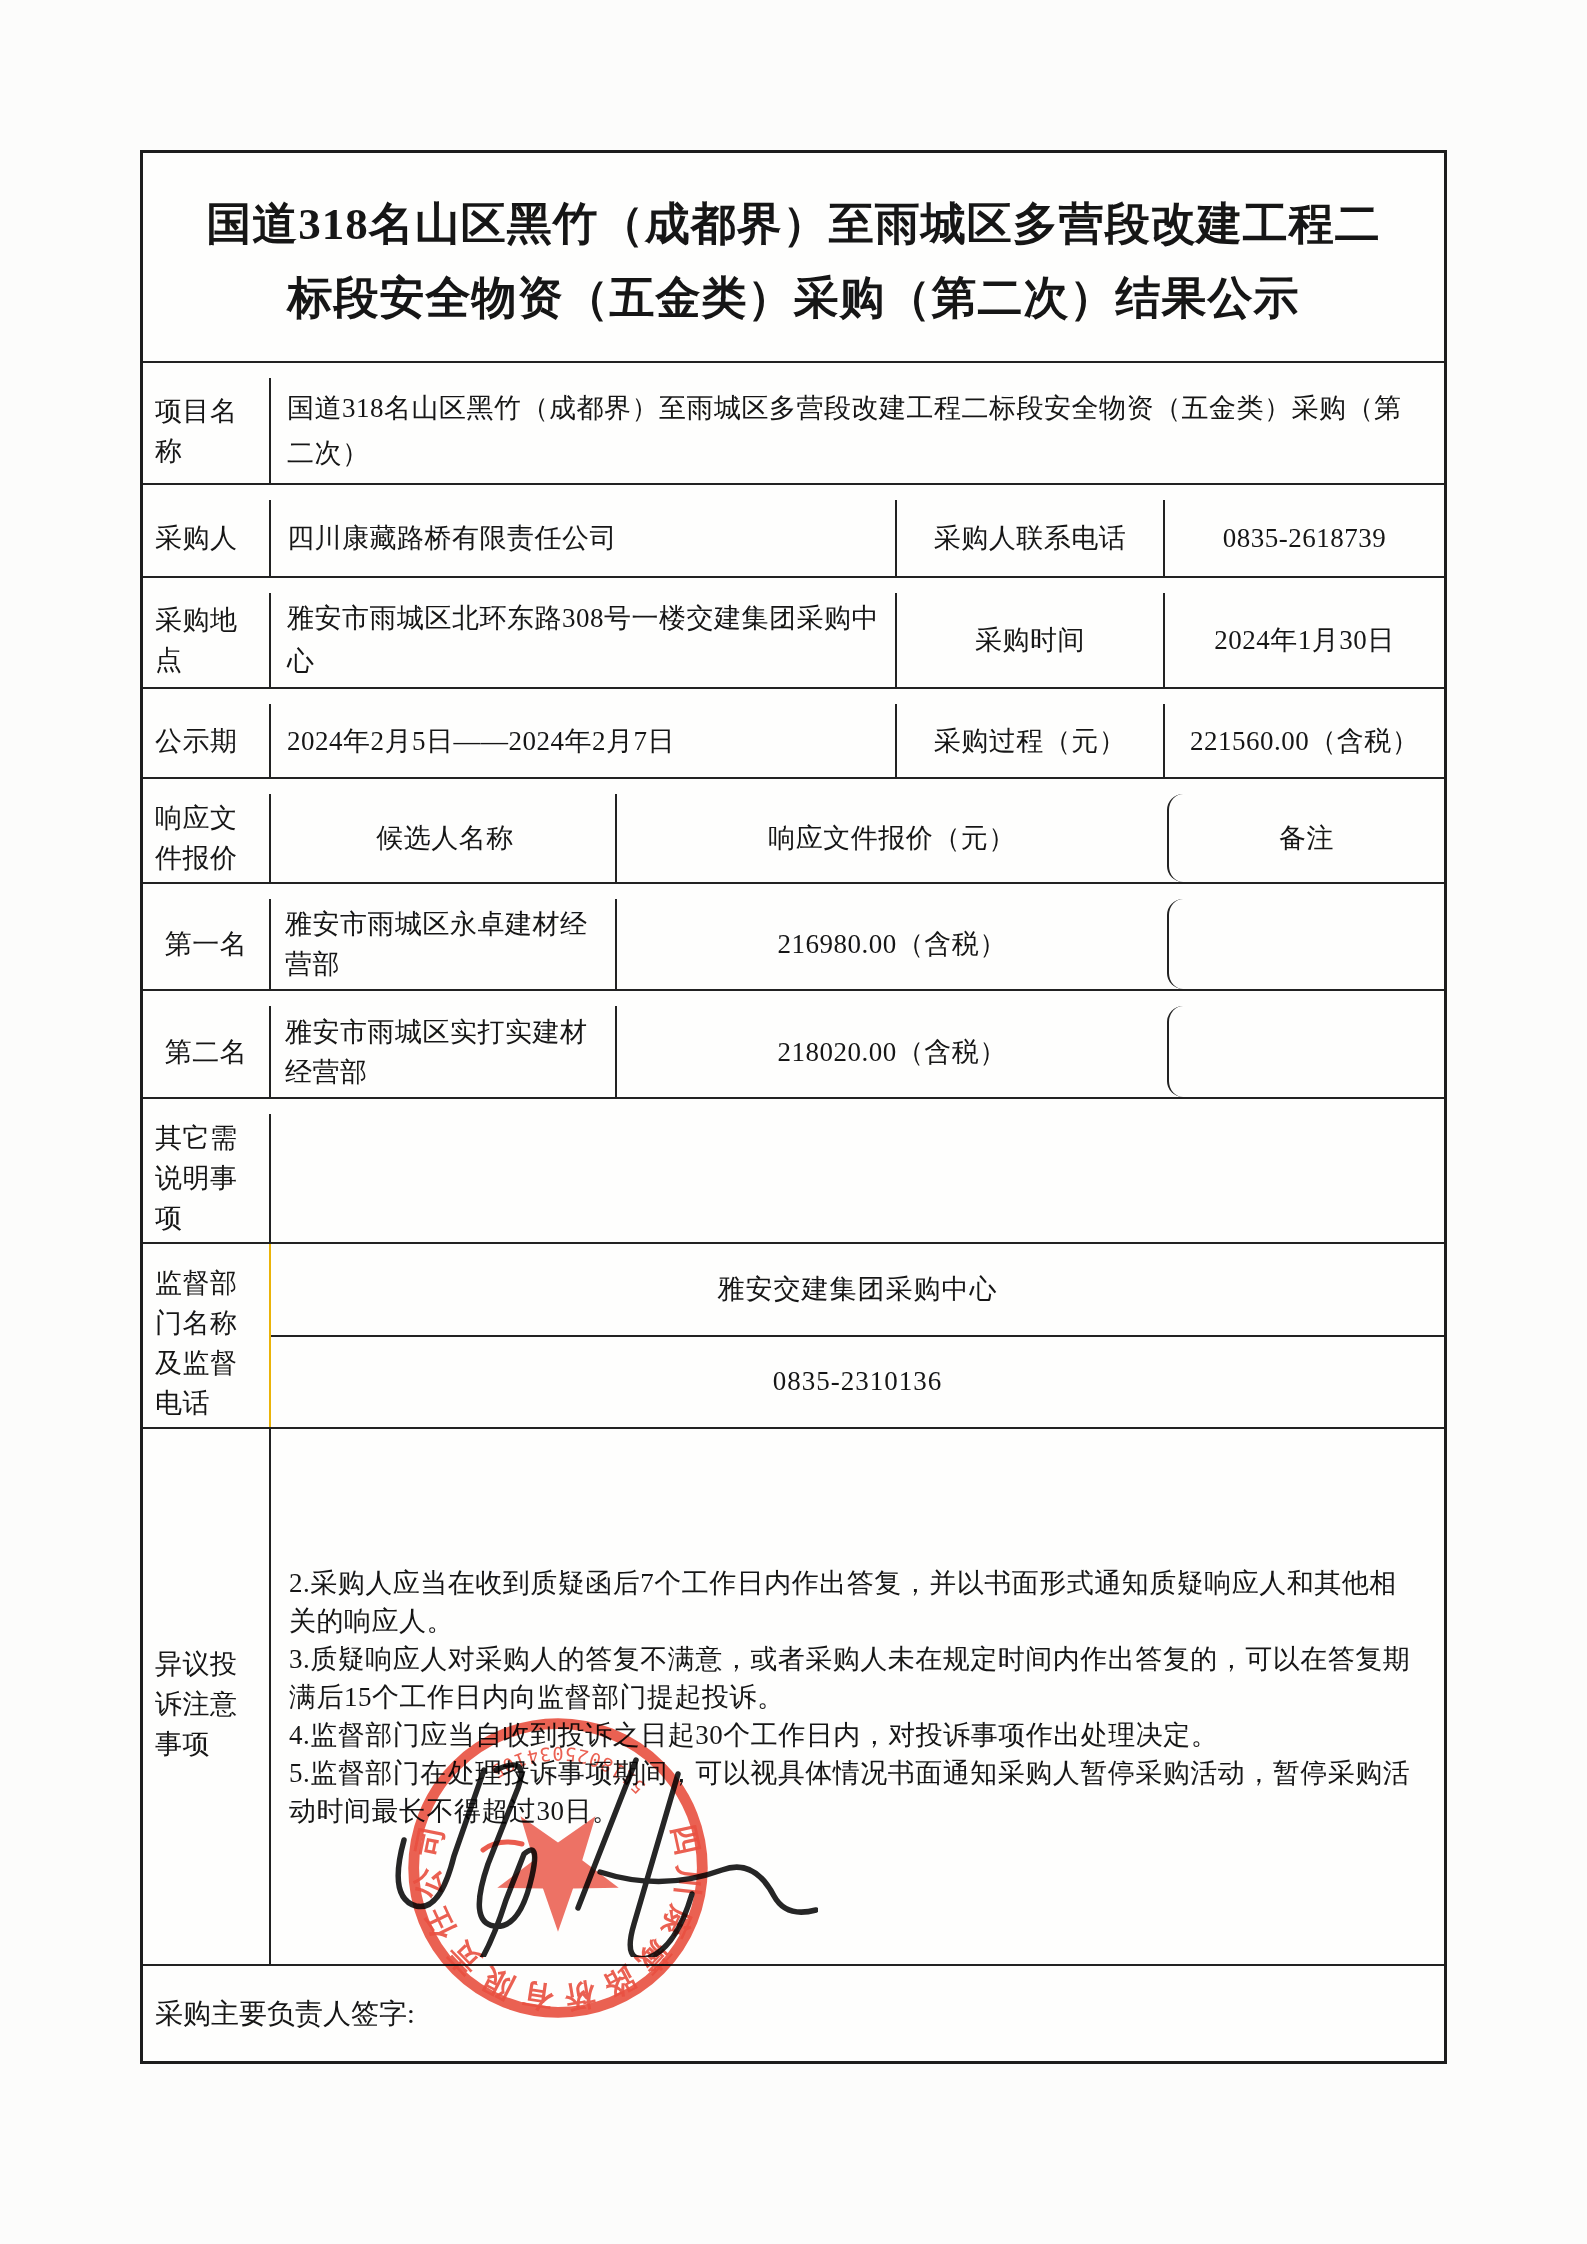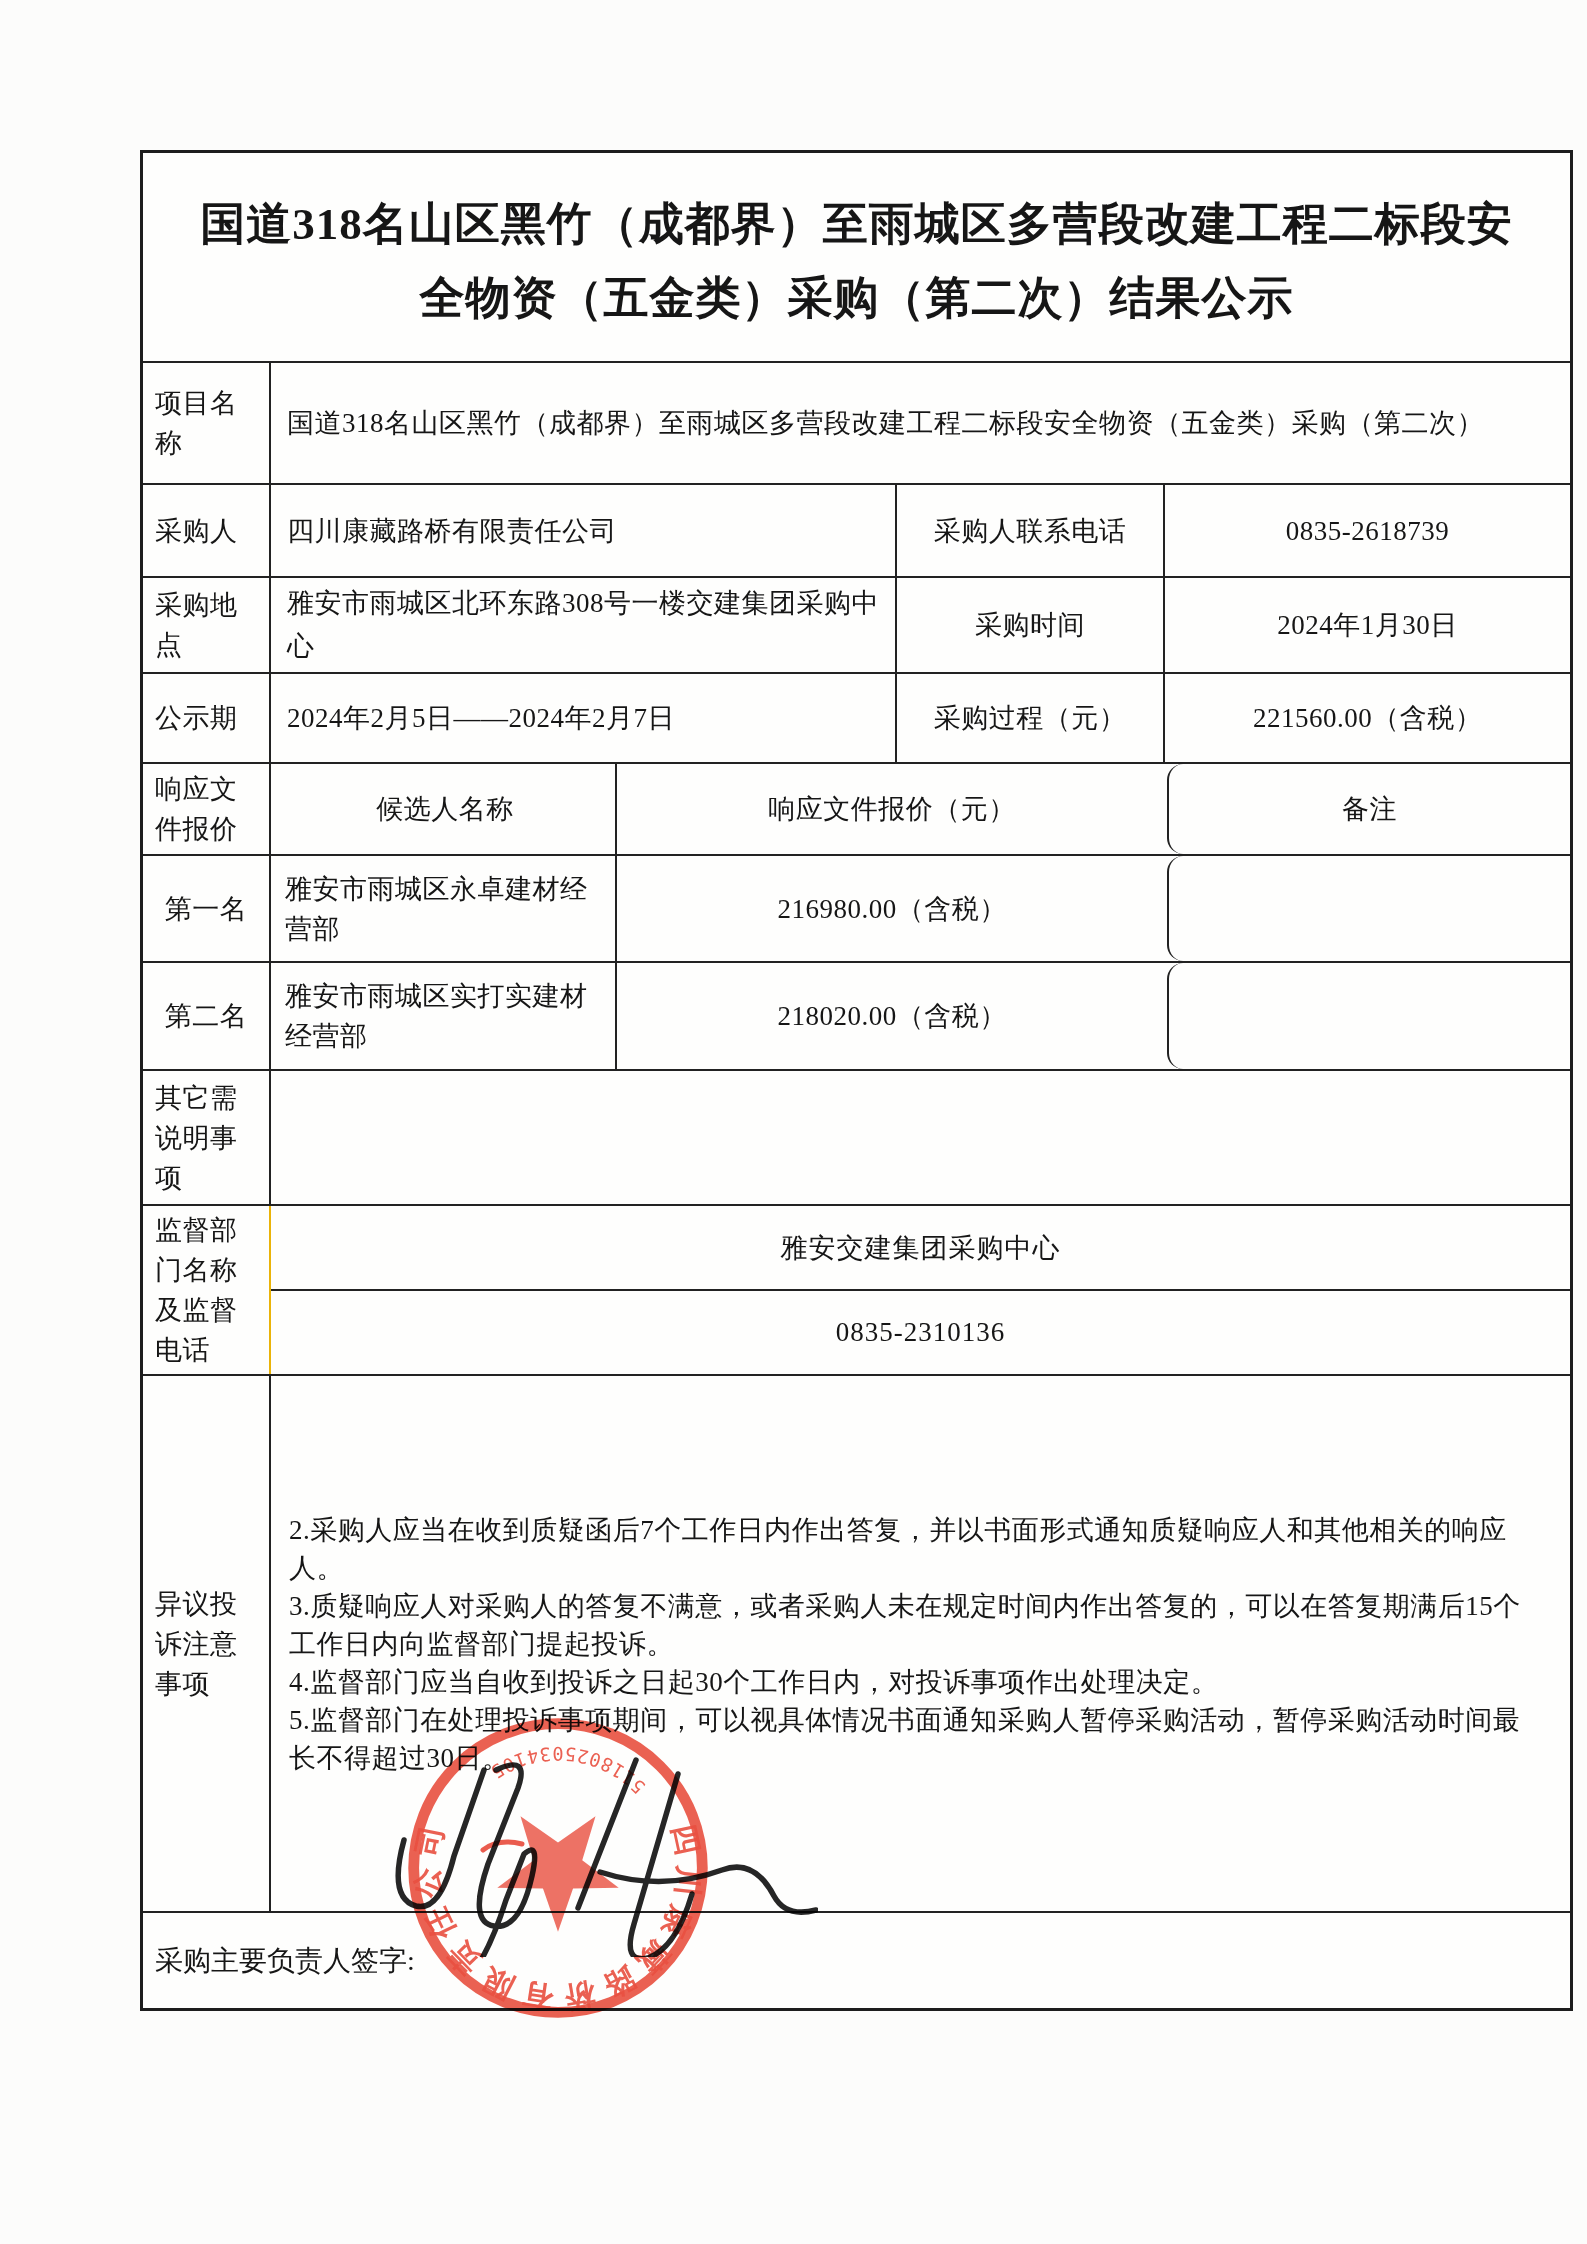--- a/index.html
+++ b/index.html
@@ -4,31 +4,32 @@
 <style>
   html,body{margin:0;padding:0;}
   body{
     width:1587px;height:2244px;position:relative;
     background:#fcfcfb;
     font-family:"Liberation Serif","DejaVu Serif",serif;
     color:#161616;
     -webkit-font-smoothing:antialiased;
   }
   .doc-table{
-    position:absolute;left:140px;top:150px;width:1433px;
+    position:absolute;left:140px;top:150px;width:1307px;
     border:3px solid #1d1d1d;
     box-sizing:border-box;
     background:rgba(255,255,255,.6);
   }
   .row{display:flex;box-sizing:border-box;border-top:2px solid #222;}
   .row.first{border-top:none;}
   .cell{
     box-sizing:border-box;display:flex;align-items:center;
     font-size:27px;line-height:40px;letter-spacing:.5px;
     overflow:hidden;
+    margin-top:15px;
   }
   .cell + .cell{border-left:2px solid #222;}
   .lab{flex:0 0 126px;padding:4px 8px 4px 12px;}
   .w-val{flex:0 0 626px;padding:4px 16px;}
   .w-l2{flex:0 0 268px;justify-content:center;text-align:center;padding:4px 6px;}
   .w-v2{flex:1;justify-content:center;text-align:center;padding:4px 6px;}
   .w-name{flex:0 0 346px;padding:4px 10px 4px 14px;}
   .w-price{flex:0 0 552px;justify-content:center;text-align:center;padding:4px 10px;}
   .w-rem{flex:1;padding:4px 8px;border-radius:16px;}
   .center{justify-content:center;text-align:center;}

